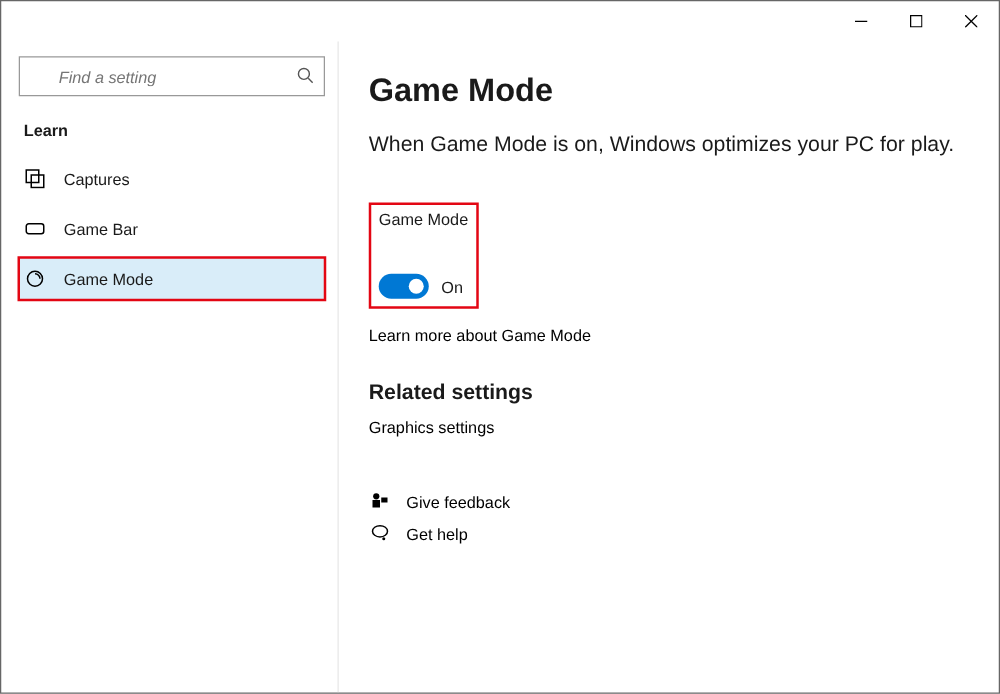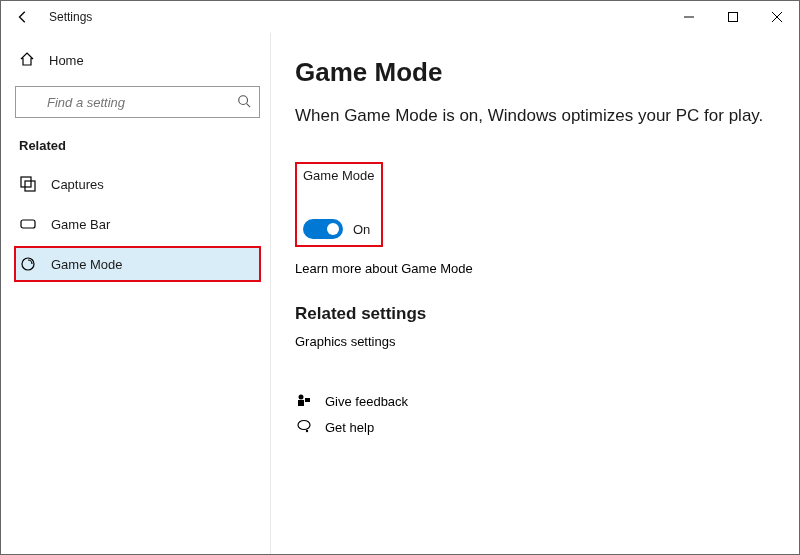--- a/index.html
+++ b/index.html
@@ -194,28 +194,20 @@
     justify-content: center;
     color: #222;
   }
   .spacer-big { height: 34px; }
 </style>
 </head>
 <body>
 
 <div class="window">
   <div class="titlebar">
-    <div class="titlebar-left">
-      <div class="back-btn">
-        <svg viewBox="0 0 16 16" width="14" height="14">
-            <path d="M10 2 L4 8 L10 14" stroke="#000" stroke-width="1.5" fill="none"></path>
-          </svg>
-      </div>
-      <div class="app-title">Settings</div>
-    </div>
     <div class="titlebar-spacer"></div>
     <div class="win-controls">
       <div class="win-btn">
         <svg width="10" height="10" viewBox="0 0 10 10">
             <line x1="0" y1="5" x2="10" y2="5" stroke="#000" stroke-width="1"></line>
           </svg>
       </div>
       <div class="win-btn">
         <svg width="10" height="10" viewBox="0 0 10 10">
             <rect x="0.5" y="0.5" width="9" height="9" stroke="#000" stroke-width="1" fill="none"></rect>
@@ -225,40 +217,32 @@
         <svg width="10" height="10" viewBox="0 0 10 10">
             <line x1="0" y1="0" x2="10" y2="10" stroke="#000" stroke-width="1"></line>
             <line x1="10" y1="0" x2="0" y2="10" stroke="#000" stroke-width="1"></line>
           </svg>
       </div>
     </div>
   </div>
 
   <div class="main">
     <div class="sidebar">
-      <div class="home-row">
-        <span>
-          <svg viewBox="0 0 16 16">
-              <path d="M2 8 L8 2 L14 8 M4 7 V14 H12 V7" stroke="#000" stroke-width="1.2" fill="none"></path>
-            </svg>
-        </span>
-        <span>Home</span>
-      </div>
 
       <div class="search-box">
         <input type="text" placeholder="Find a setting" style="">
         <span class="sicon">
           <svg width="14" height="14" viewBox="0 0 16 16">
               <circle cx="7" cy="7" r="5" stroke="#555" stroke-width="1.3" fill="none"></circle>
               <line x1="11" y1="11" x2="15" y2="15" stroke="#555" stroke-width="1.3"></line>
             </svg>
         </span>
       </div>
 
-      <div class="category-label">Related</div>
+      <div class="category-label">Learn</div>
 
       <div class="nav-item">
         <span class="icon-slot">
           <svg viewBox="0 0 16 16">
               <rect x="1" y="1" width="10" height="10" stroke="#000" stroke-width="1.2" fill="none"></rect>
               <rect x="5" y="5" width="10" height="10" stroke="#000" stroke-width="1.2" fill="none"></rect>
             </svg>
         </span>
         <span>Captures</span>
       </div>

